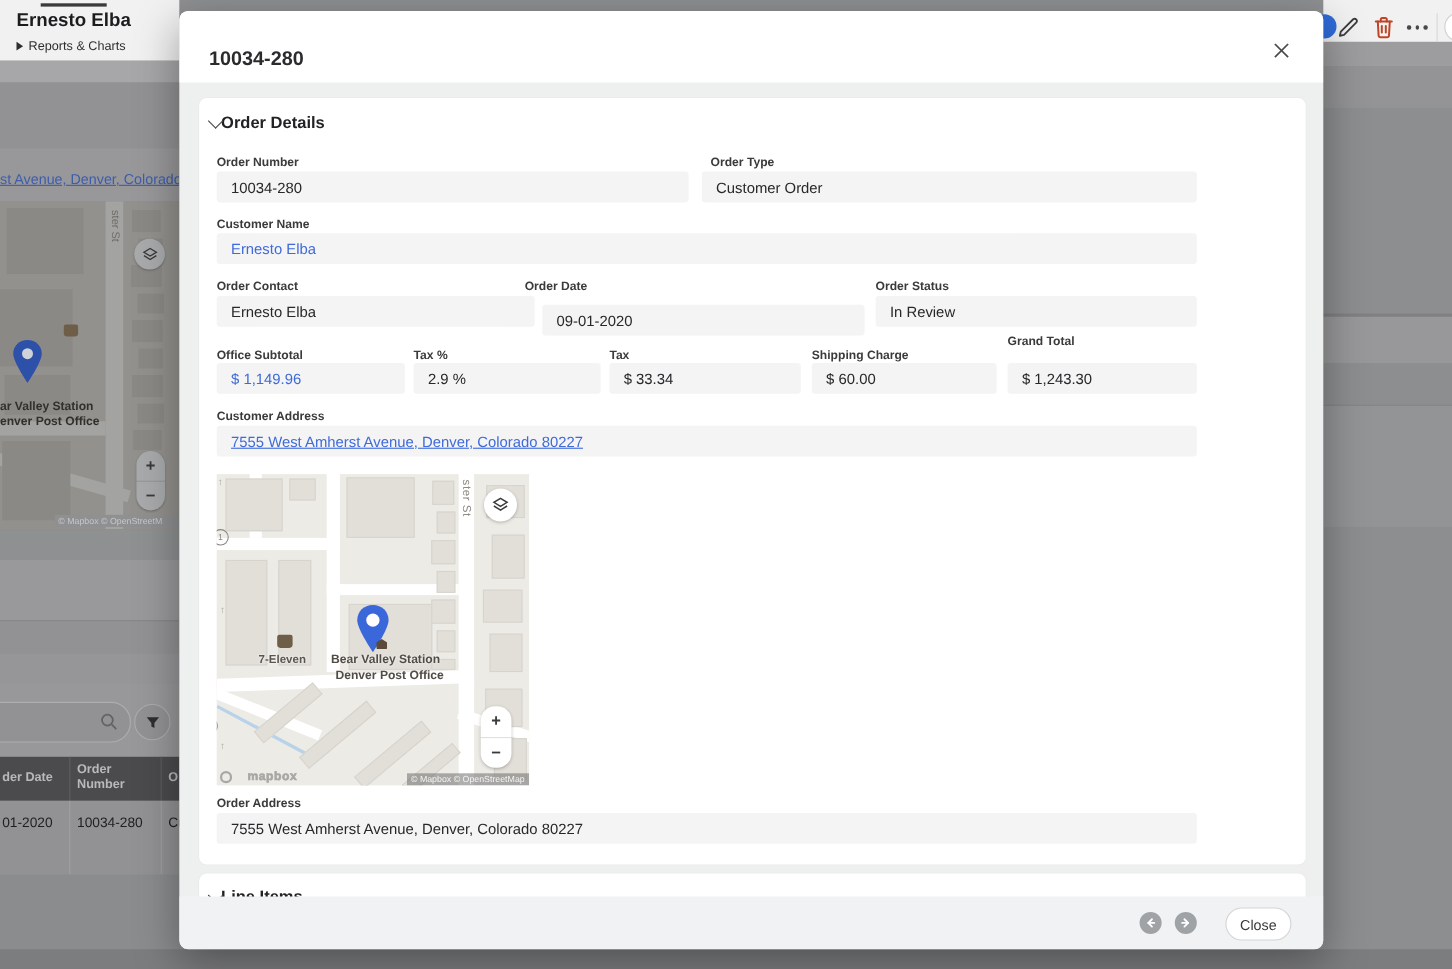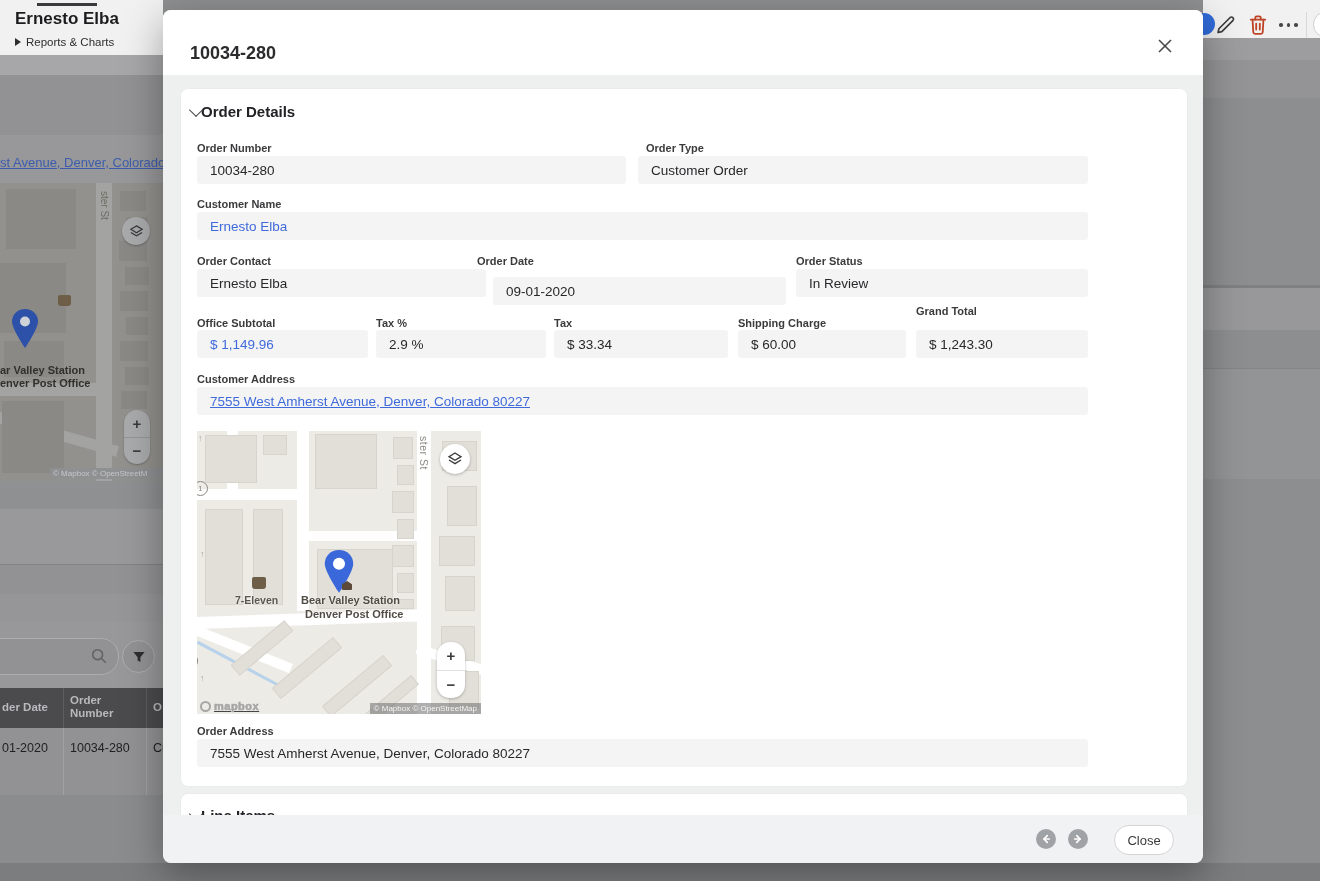--- a/index.html
+++ b/index.html
@@ -68,21 +68,21 @@
 
   
   #mmap{left:16px;top:342px;width:284px;height:283px;background:#edebe6;overflow:hidden;}
   #mmap .bld{position:absolute;background:#e2dfd9;border:1px solid #d7d4ce;box-sizing:border-box;}
   #mmap .road{position:absolute;background:#ffffff;}
   #mmap .street-label{position:absolute;left:221px;top:5px;color:#8c8a82;font-size:10.5px;letter-spacing:.5px;}
   #mmap .poi{position:absolute;color:#514c45;font-size:11px;font-weight:600;white-space:nowrap;text-shadow:0 0 2px #fff;}
   #mmap .poi.small{color:#5a564f;font-size:10.5px;}
   #mmap .round-btn,#mmap .zoom-pill{background:#fff;box-shadow:0 1px 3px rgba(0,0,0,.25);}
   #mmap .attr{position:absolute;right:0;bottom:0;background:rgba(110,110,110,.55);color:#f4f4f4;font-size:8px;padding:1px 4px;white-space:nowrap;}
-  .mb-logo{position:absolute;left:3px;bottom:2px;display:flex;align-items:center;gap:3px;opacity:.7;text-decoration:underline;}
+  .mb-logo{position:absolute;left:3px;bottom:2px;display:flex;align-items:center;gap:14px;opacity:.7;}
   .mb-logo .cir{width:11px;height:11px;border-radius:50%;border:2.5px solid #8a8a8a;box-sizing:border-box;background:transparent;}
   .mb-logo .word{font-size:11px;font-weight:bold;color:#8a8a8a;letter-spacing:.5px;-webkit-text-stroke:.6px #8a8a8a;}
   .edge-glyph{position:absolute;color:#8a8881;font-size:11px;}
   .creek{position:absolute;background:#b8d2ea;height:2.5px;}
 
   
   #modal-footer{left:0;top:805px;width:1040px;height:48px;background:#f1f2f3;border-radius:0 0 8px 8px;z-index:2;}
   .nav-circle{width:20px;height:20px;border-radius:50%;background:#a0a3a6;display:flex;align-items:center;justify-content:center;cursor:pointer;}
   .close-btn{position:absolute;left:951px;top:10px;width:58px;height:28px;border-radius:15px;background:#fff;
     border:1px solid #d4d4d6;font-size:13px;color:#3a3a3c;display:flex;align-items:center;justify-content:center;cursor:pointer;}

